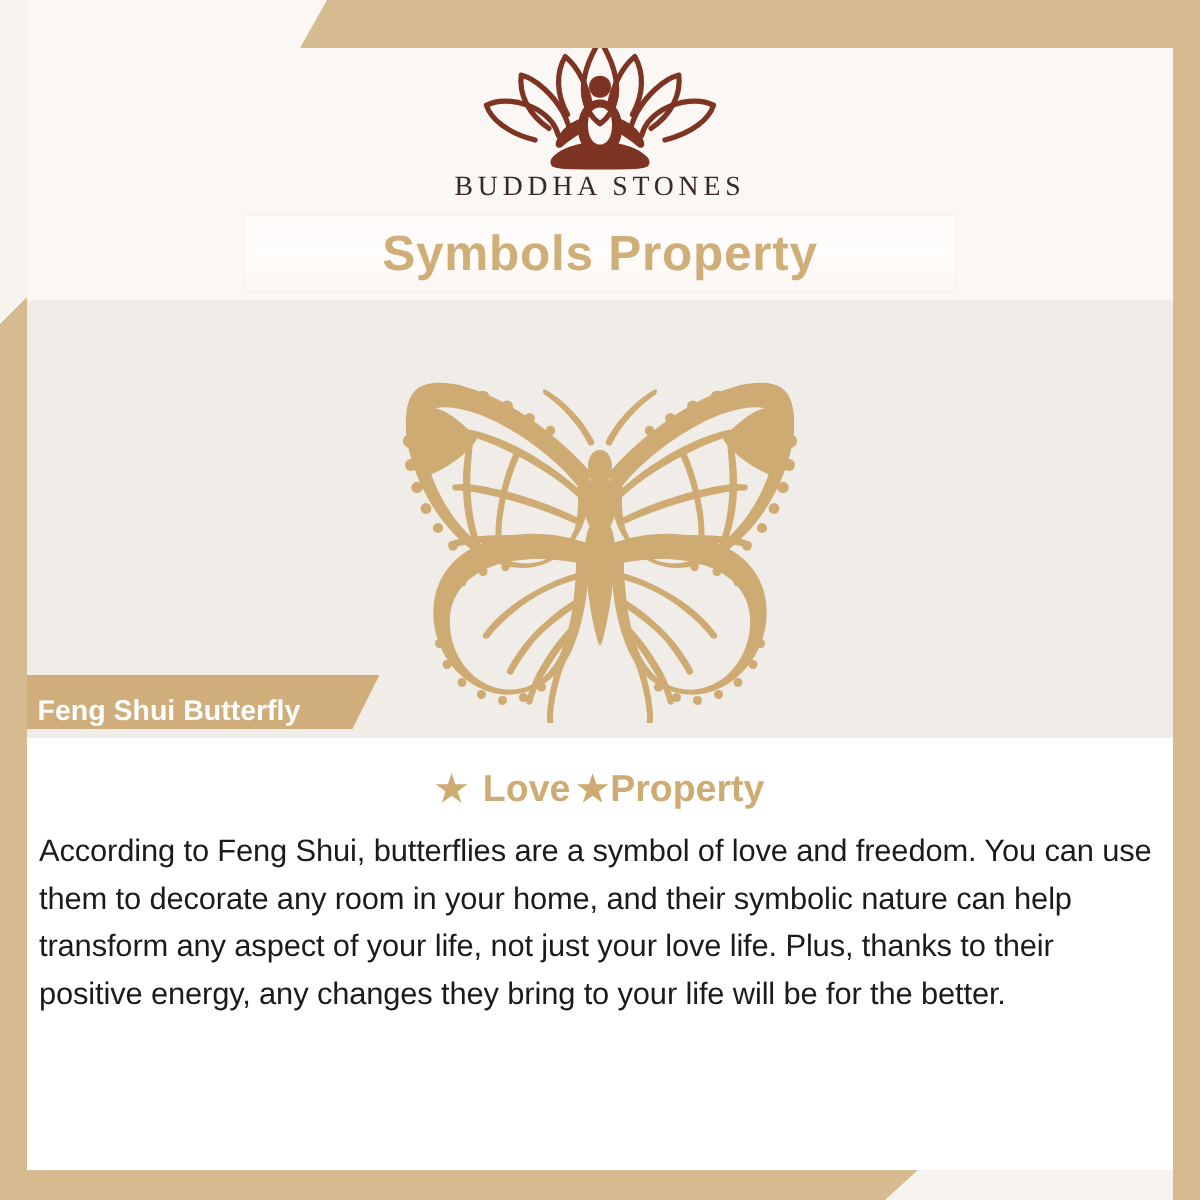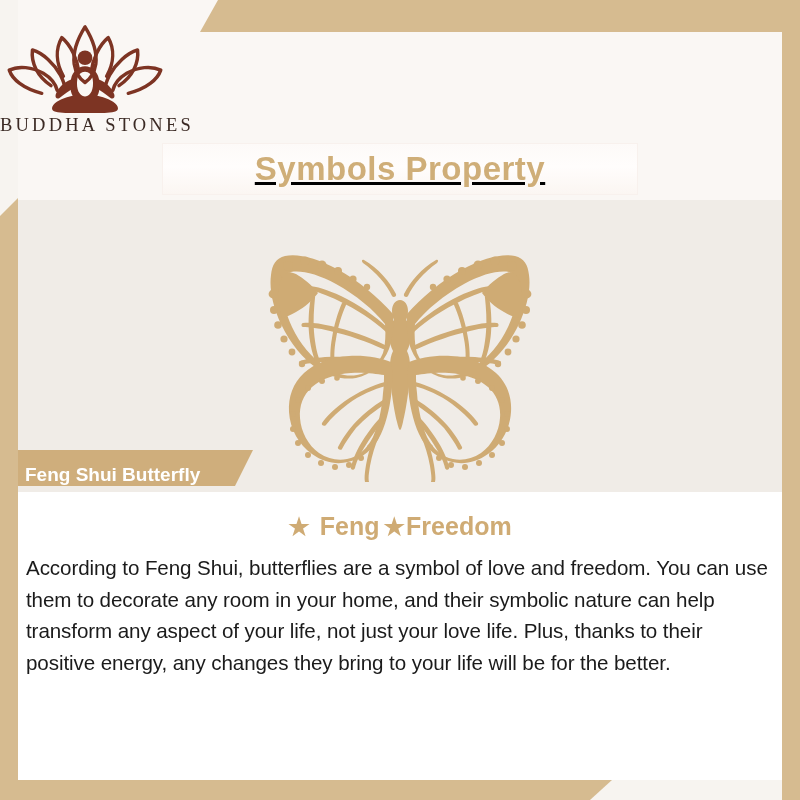--- a/index.html
+++ b/index.html
@@ -70,20 +70,21 @@
   }
 
   
   #logo-block {
     position: absolute;
     left: 0;
     right: 0;
     top: 18px;
     display: flex;
     flex-direction: column;
+    align-items: center;
   }
   #logo-mark {
     width: 170px;
     height: 95px;
     display: block;
   }
   #brand-name {
     margin-top: 2px;
     font-family: "Liberation Serif", serif;
     font-size: 18.5px;
@@ -97,21 +98,20 @@
     position: absolute;
     left: 163px;
     top: 144px;
     width: 474px;
     height: 50px;
     background: linear-gradient(to bottom, #fdfaf8 0%, #fffdfc 45%, #fbf6f2 100%);
     display: flex;
     align-items: center;
     justify-content: center;
     box-shadow: 0 0 0 1px rgba(247,240,236,0.9);
-    text-decoration: underline;
   }
   #title-text {
     font-size: 33px;
     font-weight: bold;
     color: #cfae78;
     letter-spacing: 0.5px;
     white-space: nowrap;
   }
 
   
@@ -345,23 +345,23 @@
     <span id="title-text">Symbols Property</span>
   </div>
 
   <div id="label-tab">
     <span id="label-tab-text">Feng Shui Butterfly</span>
   </div>
 
   <div id="body-panel">
     <div id="subtitle-row">
       <span class="star-glyph">★</span>
-      <span id="subtitle-love">Feng</span>
+      <span id="subtitle-love">Love</span>
       <span class="star-glyph">★</span>
-      <span id="subtitle-freedom">Freedom</span>
+      <span id="subtitle-freedom">Property</span>
     </div>
     <p id="paragraph">According to Feng Shui, butterflies are a symbol of love and freedom. You can use them to decorate any room in your home, and their symbolic nature can help transform any aspect of your life, not just your love life. Plus, thanks to their positive energy, any changes they bring to your life will be for the better.</p>
   </div>
 
   <div id="band-top" class="gold-band"></div>
   <div id="band-right" class="gold-band"></div>
   <div id="band-left" class="gold-band"></div>
   <div id="band-bottom" class="gold-band"></div>
 
 </div>

